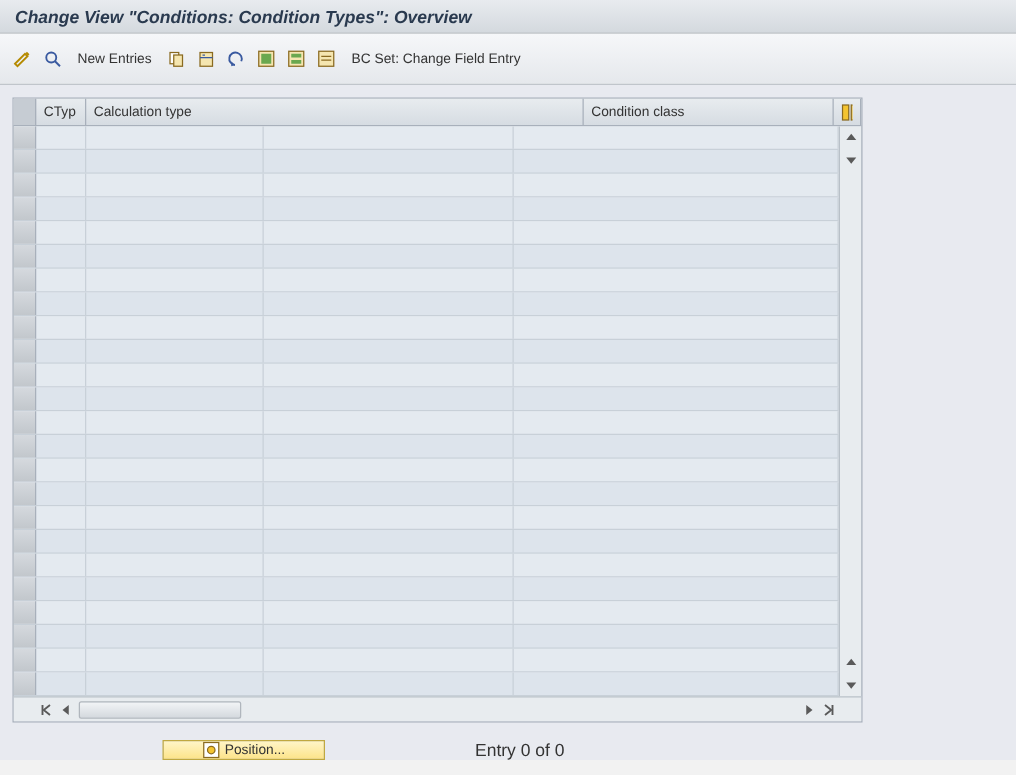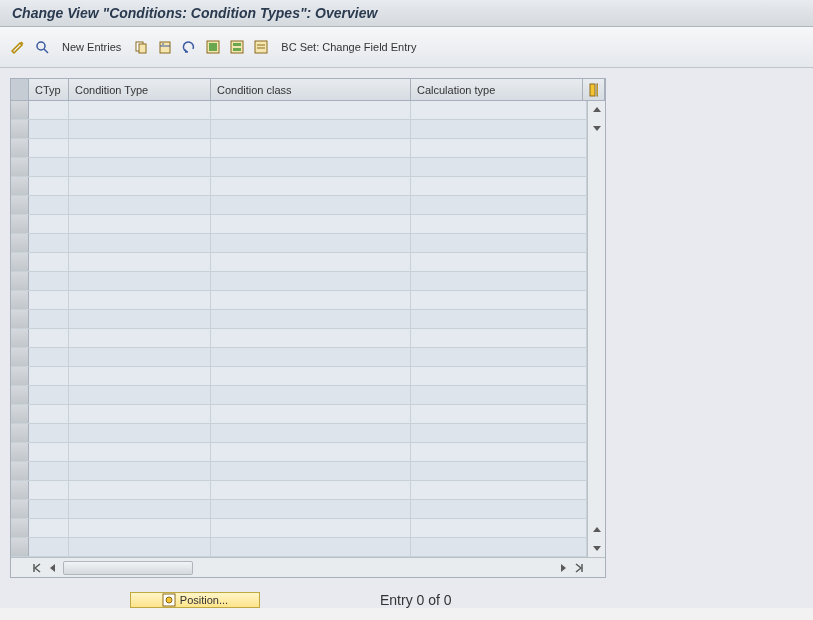--- a/index.html
+++ b/index.html
@@ -36,21 +36,21 @@
 
 .content-pane {
   padding: 10px;
   background: #e8eaf0;
   height: 540px;
 }
 
 .table-wrap {
   background: #e0e4ea;
   border: 1px solid #a8b0bb;
-  width: 596px;
+  width: 680px;
   height: 500px;
   position: relative;
 }
 
 .table-header {
   display: flex;
   background: linear-gradient(#e8ecef, #d6dce2);
   border-bottom: 1px solid #a8b0bb;
   height: 22px;
 }
@@ -195,23 +195,22 @@
       </svg>
   </span>
   <span class="tb-text">BC Set: Change Field Entry</span>
 </div>
 
 <div class="content-pane">
   <div class="table-wrap">
     <div class="table-header">
       <div class="th th-sel"></div>
       <div class="th th-ctyp">CTyp</div>
-      <div class="th th-cond">Condition Type</div>
+      <div class="th th-calc">Calculation type</div>
       <div class="th th-class">Condition class</div>
-      <div class="th th-calc">Calculation type</div>
       <div class="th th-cfg">
         <svg class="cfg-ic" width="14" height="14">
             <rect x="1" y="1" width="5" height="12" fill="#f4c430" stroke="#8a6a20"></rect>
             <rect x="8" y="1" width="5" height="12" fill="#f4c430" stroke="#8a6a20"></rect>
           </svg>
       </div>
     </div>
     <div class="table-body">
       <div class="rows-area" id="rows-area">
           <div class="trow">

